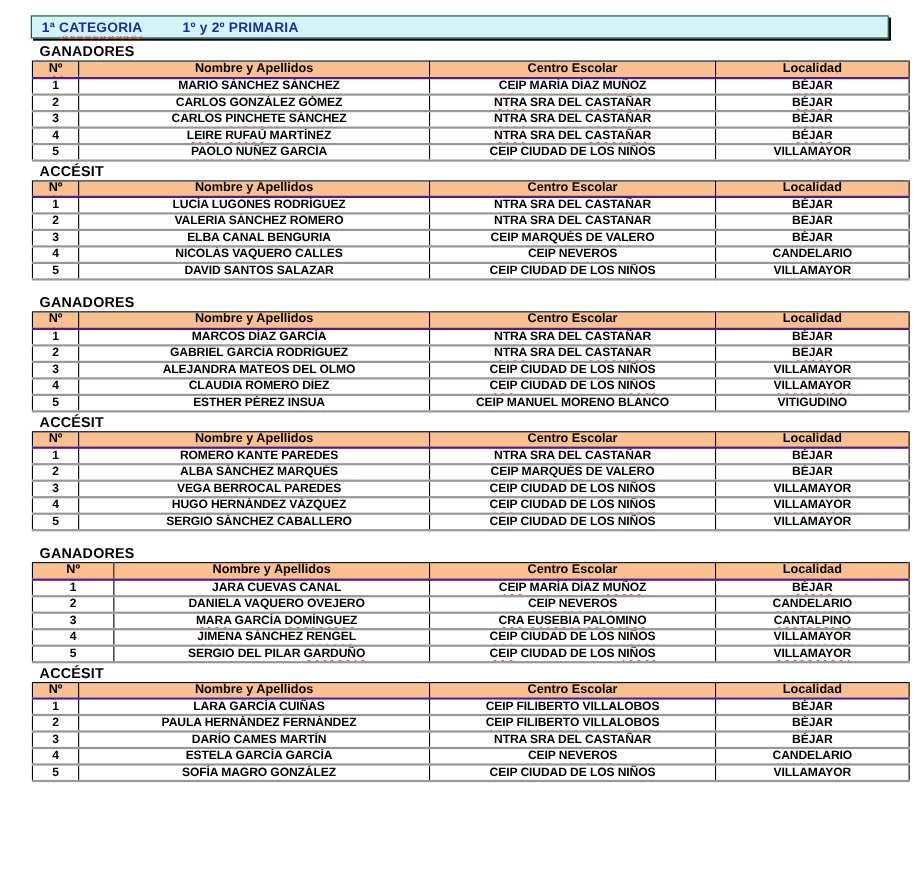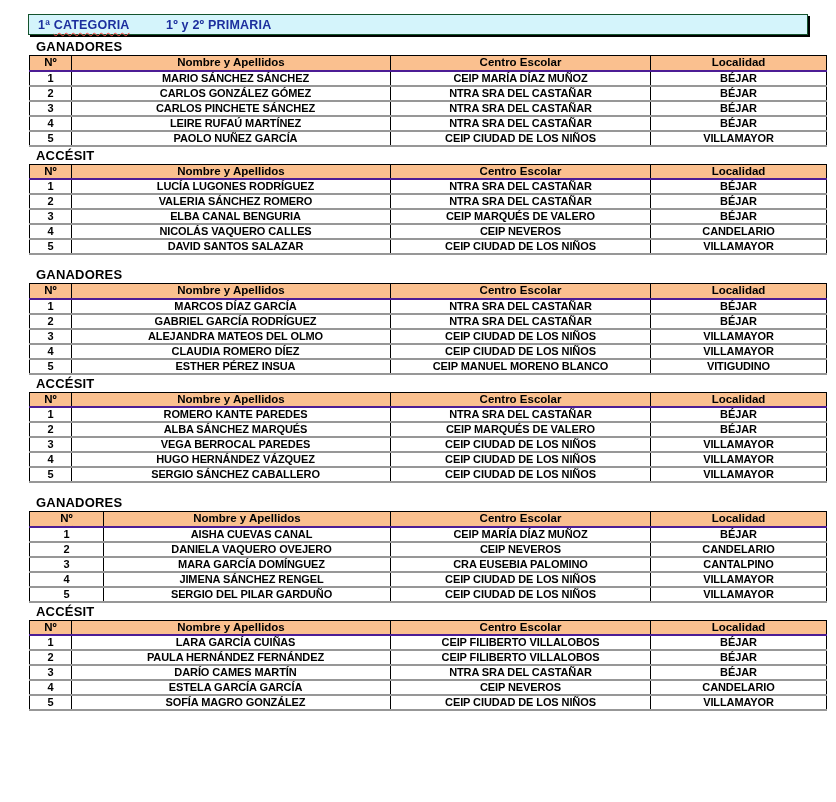--- a/index.html
+++ b/index.html
@@ -297,21 +297,21 @@
           <tr>
             <th class="td-num"><span class="sp">Nº</span></th>
             <th class="td-name-h">Nombre y Apellidos</th>
             <th>Centro Escolar</th>
             <th>Localidad</th>
           </tr>
         </thead>
         <tbody>
             <tr>
               <td class="td-num">1</td>
-              <td class="td-name">AISHA CUEVAS CANAL</td>
+              <td class="td-name">JARA CUEVAS CANAL</td>
               <td class="td-school"><span class="sp">CEIP</span> MARÍA DÍAZ <span class="sp">MUÑOZ</span></td>
               <td class="td-town"><span class="sp">BÉJAR</span></td>
             </tr>
             <tr>
               <td class="td-num">2</td>
               <td class="td-name">DANIELA VAQUERO OVEJERO</td>
               <td class="td-school"><span class="sp">CEIP</span> <span class="sp">NEVEROS</span></td>
               <td class="td-town"><span class="sp">CANDELARIO</span></td>
             </tr>
             <tr>

